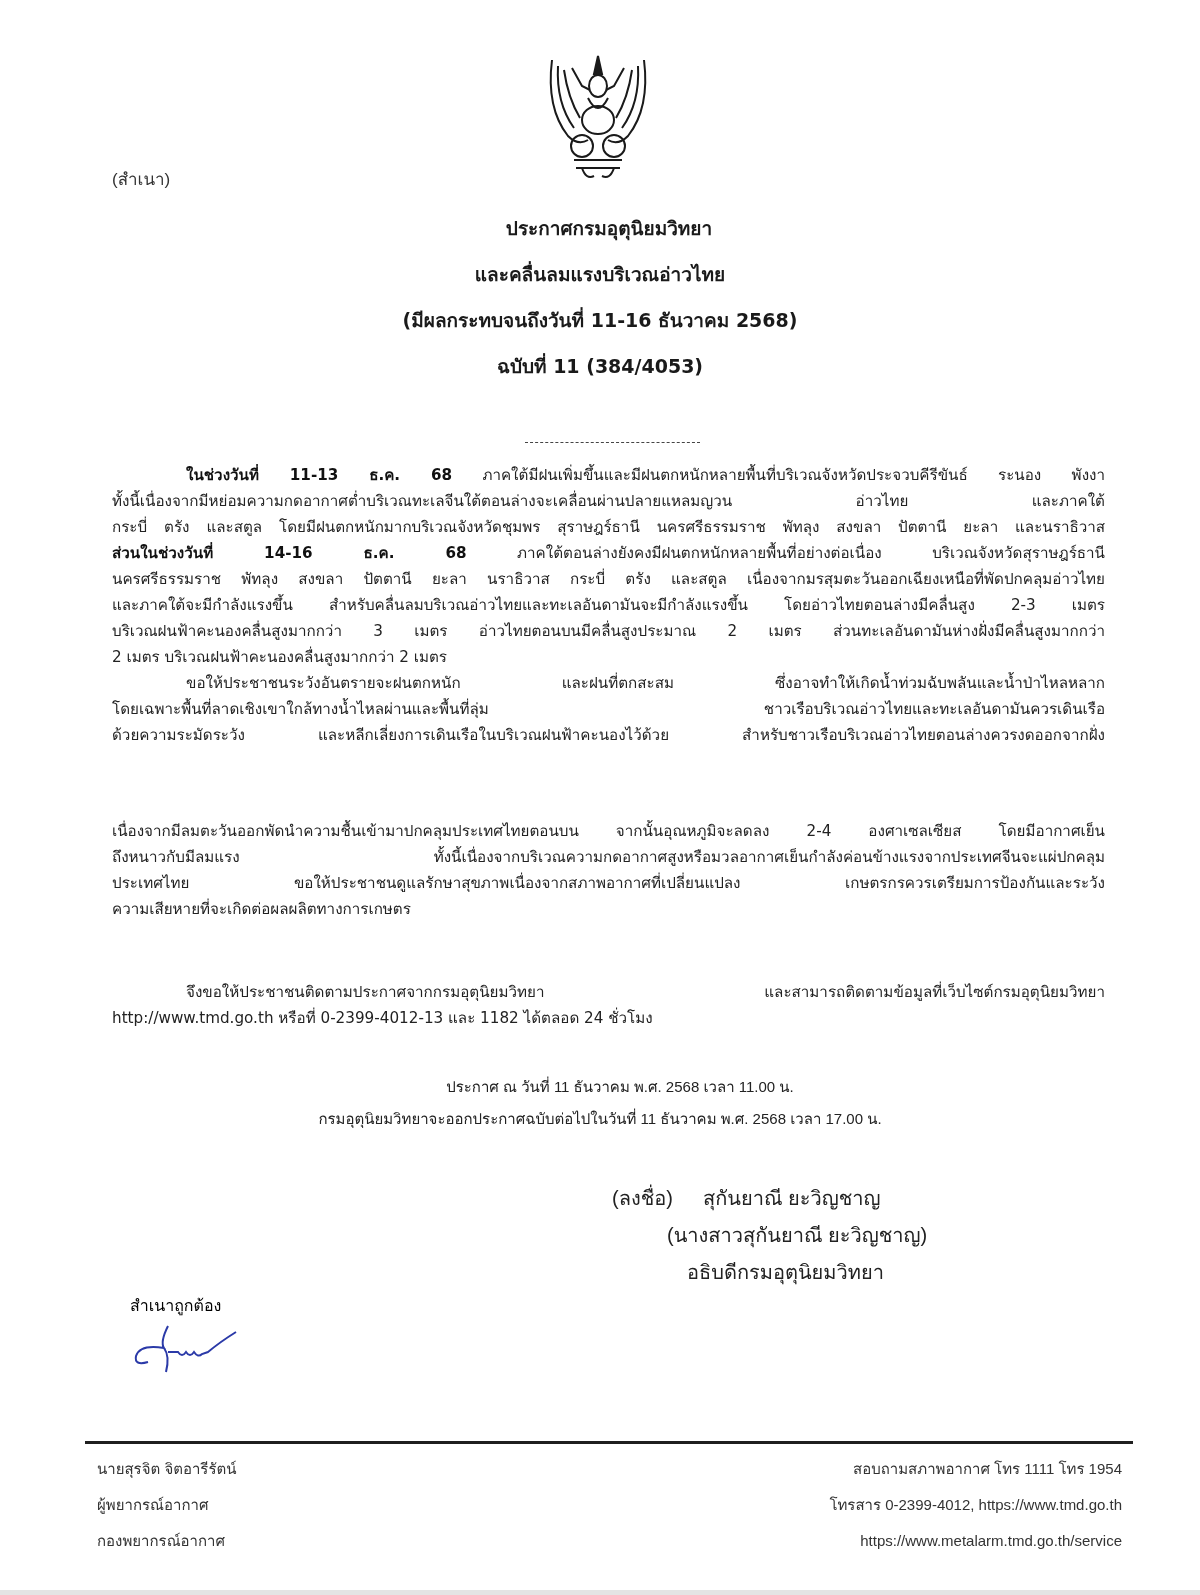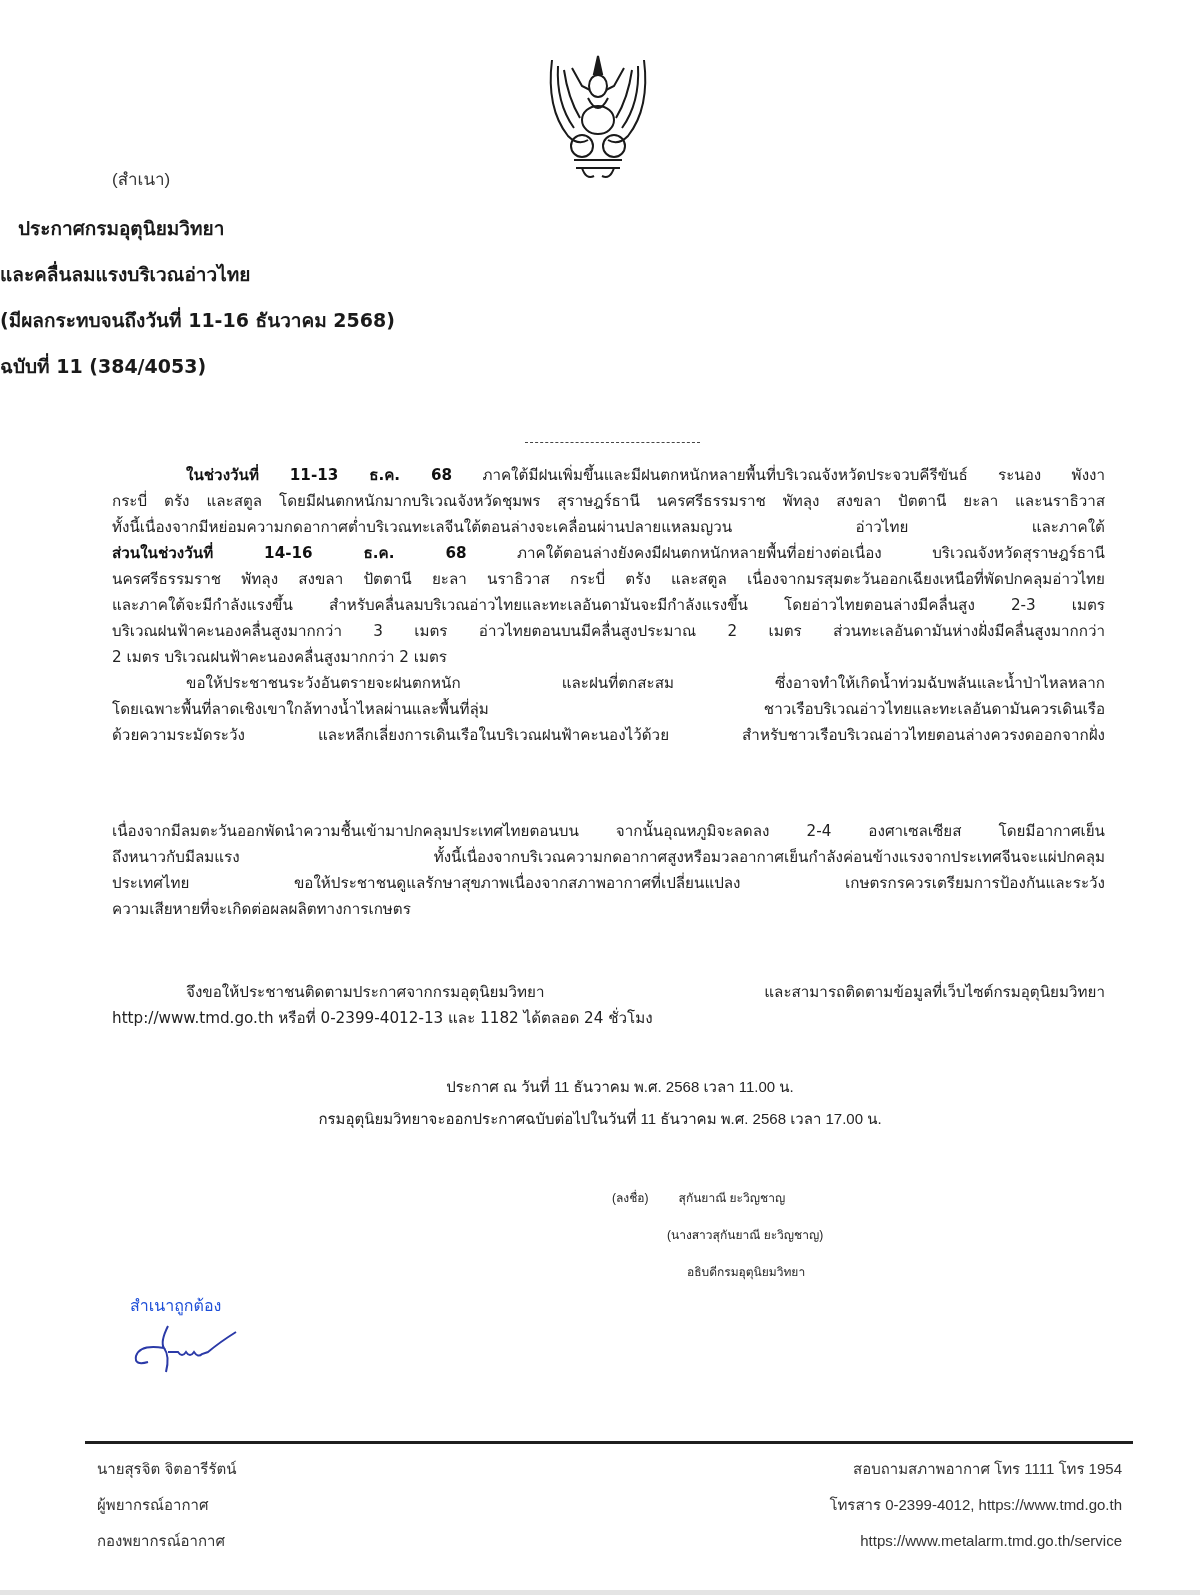--- a/index.html
+++ b/index.html
@@ -4,33 +4,33 @@
 <style>
   html, body { margin: 0; padding: 0; }
   body {
     width: 1200px; height: 1595px; background: #ffffff; color: #1a1a1a;
     font-family: "DejaVu Sans", "Liberation Sans", sans-serif;
     position: relative; overflow: hidden;
   }
   .page { position: absolute; left: 0; top: 0; width: 1200px; height: 1595px; }
   .garuda { position: absolute; left: 538px; top: 48px; width: 120px; height: 135px; }
   .copy-tag { position: absolute; left: 112px; top: 165px; font-size: 17px; color: #333; font-family: "Liberation Sans", sans-serif; }
-  .title-block { position: absolute; left: 0; width: 1200px; top: 205px; }
+  .title-block { position: absolute; left: 0; width: 1200px; top: 205px; text-align: center; }
   .title-line { font-size: 19px; font-weight: bold; color: #1a1a1a; height: 46px; line-height: 46px; white-space: nowrap; }
   .title-line.first { padding-left: 18px; }
   .rule-dash { position: absolute; left: 525px; top: 442px; width: 175px; border-top: 1px dashed #444; }
   .para { position: absolute; left: 112px; width: 993px; font-size: 15.2px; line-height: 26px; color: #222; text-align: justify; }
   .para .line { display: block; white-space: nowrap; overflow: hidden; text-align-last: justify; }
   .para .line.last { text-align-last: left; }
   .para .indent { padding-left: 74px; }
   b { font-weight: bold; color: #111; }
   .announce { position: absolute; left: 0; width: 1200px; text-align: center; font-size: 15px; color: #222; font-family: "Liberation Sans", sans-serif; }
-  .sig-block { position: absolute; left: 612px; top: 1180px; font-size: 12px; color: #222; font-family: "Liberation Sans", sans-serif; }
+  .sig-block { position: absolute; left: 612px; top: 1180px; font-size: 20px; color: #222; font-family: "Liberation Sans", sans-serif; }
   .sig-row { height: 37px; line-height: 37px; white-space: nowrap; }
-  .copy-correct { position: absolute; left: 130px; top: 1293px; font-size: 16px; color: #1d4ed8; font-family: Liberation Sans, sans-serif; }
+  .copy-correct { position: absolute; left: 130px; top: 1293px; font-size: 16px; color: #000000; font-family: Liberation Sans, sans-serif; }
   .signature-svg { position: absolute; left: 130px; top: 1322px; width: 110px; height: 58px; }
   .certifier { position: absolute; left: 112px; top: 1385px; font-size: 16px; line-height: 28px; color: #222; font-family: "Liberation Sans", sans-serif; }
   .divider { position: absolute; left: 85px; top: 1441px; width: 1048px; height: 3px; background: #1f1f1f; }
   .footer-left { position: absolute; left: 97px; top: 1455px; font-size: 15px; color: #333; font-family: "Liberation Sans", sans-serif; }
   .footer-right { position: absolute; right: 78px; top: 1455px; font-size: 15px; color: #333; text-align: right; font-family: "Liberation Sans", sans-serif; }
   .f-row { height: 36px; line-height: 28px; white-space: nowrap; }
   .bottom-bar { position: absolute; left: 0; top: 1590px; width: 1200px; height: 5px; background: #e4e4e4; }
 </style>
 </head>
 <body>
@@ -65,22 +65,22 @@
   <div class="title-block">
     <div class="title-line first">ประกาศกรมอุตุนิยมวิทยา</div>
     <div class="title-line">และคลื่นลมแรงบริเวณอ่าวไทย</div>
     <div class="title-line">(มีผลกระทบจนถึงวันที่ 11-16 ธันวาคม 2568)</div>
     <div class="title-line">ฉบับที่ 11 (384/4053)</div>
   </div>
   <div class="rule-dash"></div>
 
   <div class="para" style="top:462px;">
     <span class="line indent"><b>ในช่วงวันที่ 11-13 ธ.ค. 68</b><span> ภาคใต้มีฝนเพิ่มขึ้นและมีฝนตกหนักหลายพื้นที่บริเวณจังหวัดประจวบคีรีขันธ์ ระนอง พังงา</span></span>
+    <span class="line">ทั้งนี้เนื่องจากมีหย่อมความกดอากาศต่ำบริเวณทะเลจีนใต้ตอนล่างจะเคลื่อนผ่านปลายแหลมญวน อ่าวไทย และภาคใต้</span>
     <span class="line">กระบี่ ตรัง และสตูล โดยมีฝนตกหนักมากบริเวณจังหวัดชุมพร สุราษฎร์ธานี นครศรีธรรมราช พัทลุง สงขลา ปัตตานี ยะลา และนราธิวาส</span>
-    <span class="line">ทั้งนี้เนื่องจากมีหย่อมความกดอากาศต่ำบริเวณทะเลจีนใต้ตอนล่างจะเคลื่อนผ่านปลายแหลมญวน อ่าวไทย และภาคใต้</span>
     <span class="line"><b>ส่วนในช่วงวันที่ 14-16 ธ.ค. 68</b><span> ภาคใต้ตอนล่างยังคงมีฝนตกหนักหลายพื้นที่อย่างต่อเนื่อง บริเวณจังหวัดสุราษฎร์ธานี</span></span>
     <span class="line">นครศรีธรรมราช พัทลุง สงขลา ปัตตานี ยะลา นราธิวาส กระบี่ ตรัง และสตูล เนื่องจากมรสุมตะวันออกเฉียงเหนือที่พัดปกคลุมอ่าวไทย</span>
     <span class="line">และภาคใต้จะมีกำลังแรงขึ้น สำหรับคลื่นลมบริเวณอ่าวไทยและทะเลอันดามันจะมีกำลังแรงขึ้น โดยอ่าวไทยตอนล่างมีคลื่นสูง 2-3 เมตร</span>
     <span class="line">บริเวณฝนฟ้าคะนองคลื่นสูงมากกว่า 3 เมตร อ่าวไทยตอนบนมีคลื่นสูงประมาณ 2 เมตร ส่วนทะเลอันดามันห่างฝั่งมีคลื่นสูงมากกว่า</span>
     <span class="line last">2 เมตร บริเวณฝนฟ้าคะนองคลื่นสูงมากกว่า 2 เมตร</span>
   </div>
 
   <div class="para" style="top:670px;">
     <span class="line indent">ขอให้ประชาชนระวังอันตรายจะฝนตกหนัก และฝนที่ตกสะสม ซึ่งอาจทำให้เกิดน้ำท่วมฉับพลันและน้ำป่าไหลหลาก</span>
     <span class="line">โดยเฉพาะพื้นที่ลาดเชิงเขาใกล้ทางน้ำไหลผ่านและพื้นที่ลุ่ม ชาวเรือบริเวณอ่าวไทยและทะเลอันดามันควรเดินเรือ</span>

